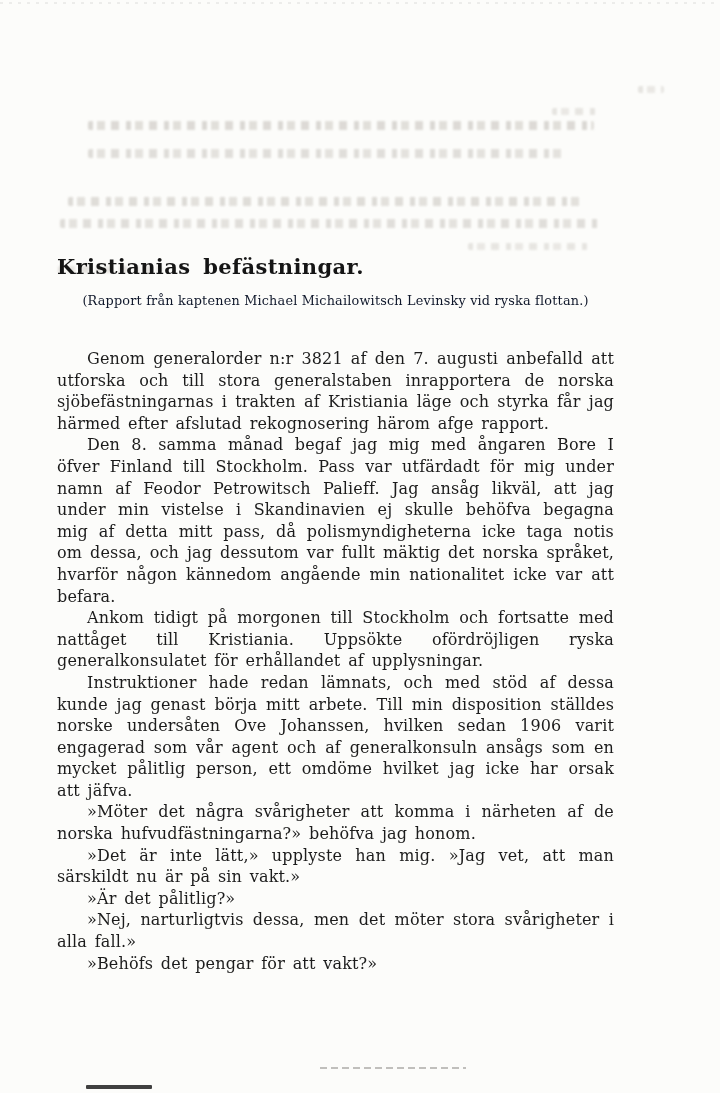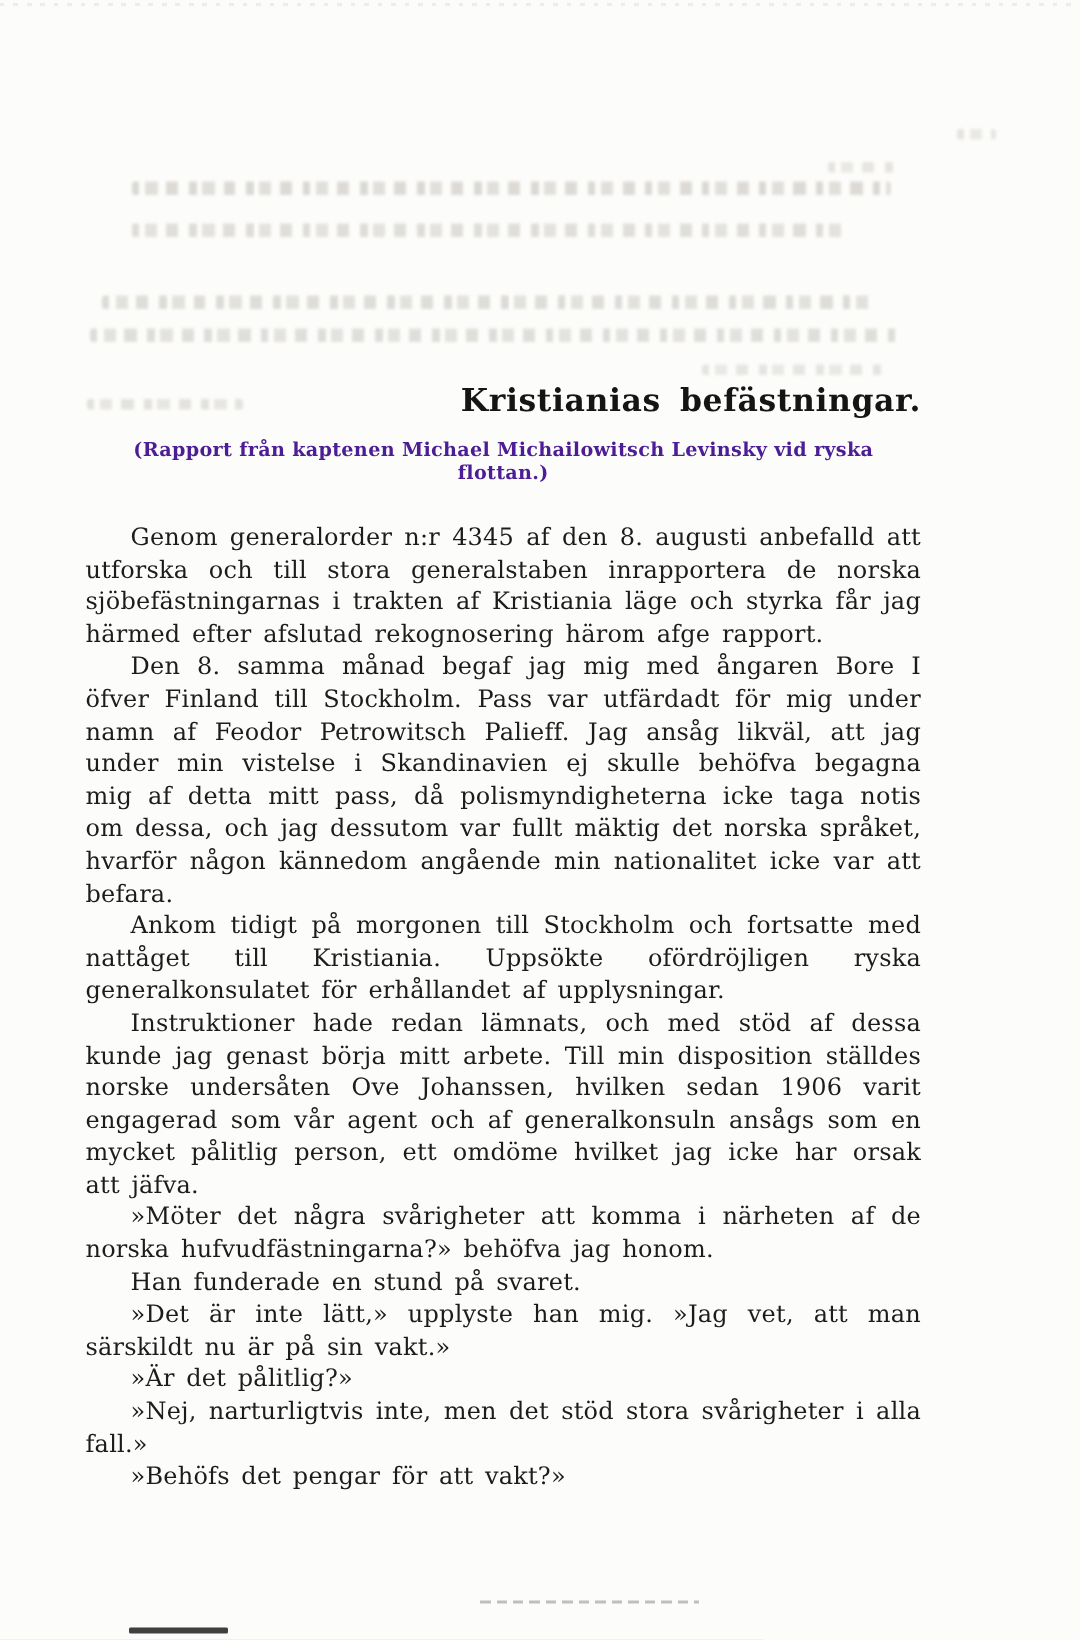--- a/index.html
+++ b/index.html
@@ -45,33 +45,33 @@
     opacity:.55;
   }
   .mark-dark {
     position:absolute; top:1085px; left:86px; width:66px; height:4px;
     background:#1f1f1f; opacity:.85; border-radius:1px;
   }
   .content {
     position:absolute; top:254px; left:57px; width:557px;
   }
   .title {
-    text-align:right;
+    text-align:left;
     font-size:21px; font-weight:bold;
     letter-spacing:.4px; word-spacing:5px;
     margin-bottom:14px;
     color:#151515;
   }
   .subtitle {
     text-align:center;
     font-size:12.8px;
-    font-weight:bold;
+    font-weight:normal;
     letter-spacing:.2px;
-    color:#4c1d95;
-    margin-bottom:24px;
+    color:#0f172a;
+    margin-bottom:40px;
   }
   .body-text { }
   .para {
     font-size:16px;
     line-height:21.6px;
     text-align:justify;
     text-indent:30px;
     word-spacing:2.5px;
     letter-spacing:.15px;
     color:#1c1c1c;
@@ -90,29 +90,28 @@
   <div class="ghost g4"></div>
   <div class="ghost g5"></div>
   <div class="ghost g6"></div>
   <div class="ghost g7"></div>
   <div class="ghost g8"></div>
 
   <div class="content">
     <h1 class="title">Kristianias befästningar.</h1>
     <div class="subtitle">(Rapport från kaptenen Michael Michailowitsch Levinsky vid ryska flottan.)</div>
     <div class="body-text">
-        <p class="para">Genom generalorder n:r 4345 af den 8. augusti anbefalld att utforska och till stora generalstaben inrapportera de norska sjöbefästningarnas i trakten af Kristiania läge och styrka får jag härmed efter afslutad rekognosering härom afge rapport.</p>
+        <p class="para">Genom generalorder n:r 3821 af den 7. augusti anbefalld att utforska och till stora generalstaben inrapportera de norska sjöbefästningarnas i trakten af Kristiania läge och styrka får jag härmed efter afslutad rekognosering härom afge rapport.</p>
         <p class="para">Den 8. samma månad begaf jag mig med ångaren Bore I öfver Finland till Stockholm. Pass var utfärdadt för mig under namn af Feodor Petrowitsch Palieff. Jag ansåg likväl, att jag under min vistelse i Skandinavien ej skulle behöfva begagna mig af detta mitt pass, då polismyndigheterna icke taga notis om dessa, och jag dessutom var fullt mäktig det norska språket, hvarför någon kännedom angående min nationalitet icke var att befara.</p>
         <p class="para">Ankom tidigt på morgonen till Stockholm och fortsatte med nattåget till Kristiania. Uppsökte ofördröjligen ryska generalkonsulatet för erhållandet af upplysningar.</p>
         <p class="para">Instruktioner hade redan lämnats, och med stöd af dessa kunde jag genast börja mitt arbete. Till min disposition ställdes norske undersåten Ove Johanssen, hvilken sedan 1906 varit engagerad som vår agent och af generalkonsuln ansågs som en mycket pålitlig person, ett omdöme hvilket jag icke har orsak att jäfva.</p>
         <p class="para">»Möter det några svårigheter att komma i närheten af de norska hufvudfästningarna?» behöfva jag honom.</p>
-        <p class="para">Han funderade en stund på svaret.</p>
         <p class="para">»Det är inte lätt,» upplyste han mig. »Jag vet, att man särskildt nu är på sin vakt.»</p>
         <p class="para">»Är det pålitlig?»</p>
-        <p class="para">»Nej, narturligtvis inte, men det stöd stora svårigheter i alla fall.»</p>
+        <p class="para">»Nej, narturligtvis dessa, men det möter stora svårigheter i alla fall.»</p>
         <p class="para">»Behöfs det pengar för att vakt?»</p>
       </div>
   </div>
 
   <div class="rule-faint"></div>
   <div class="mark-dark"></div>
 
 </div>
 
 </body></html>

